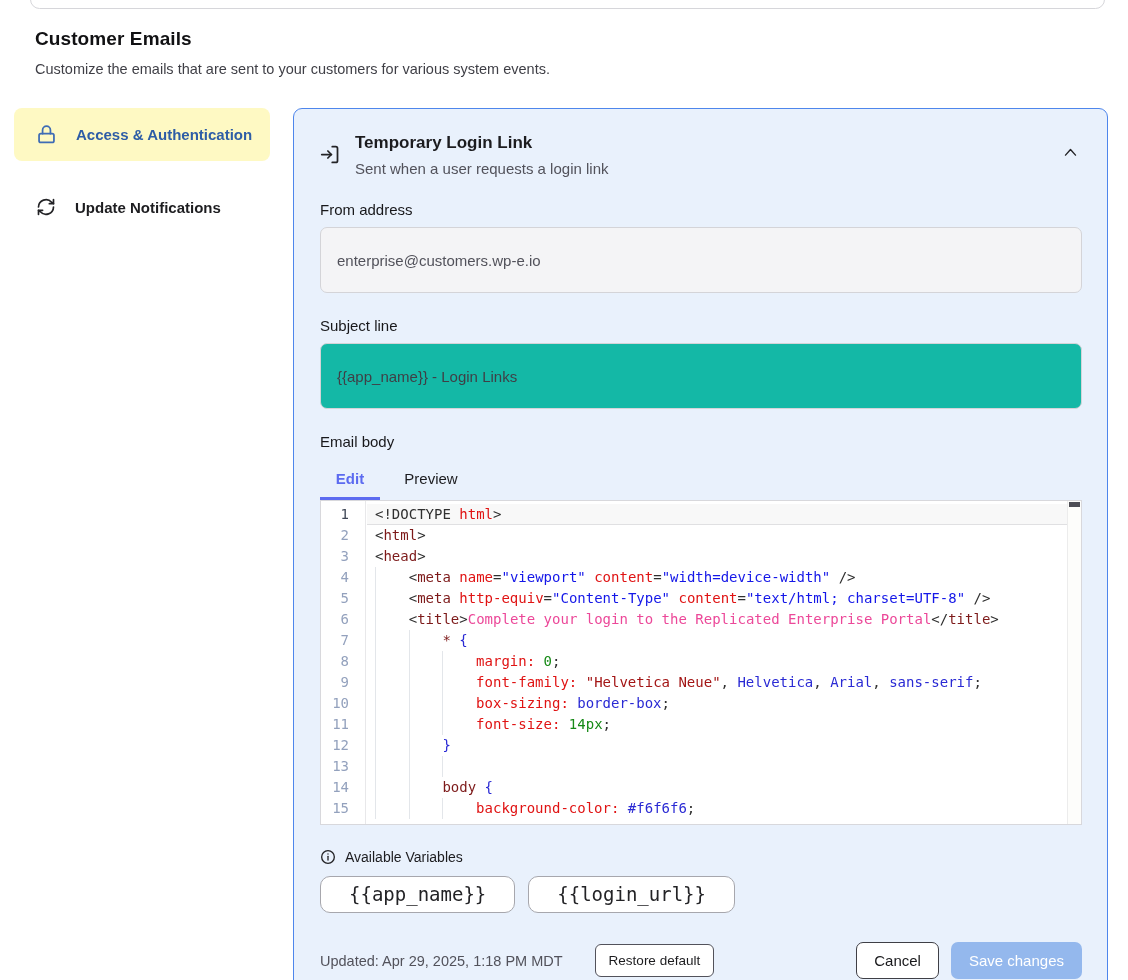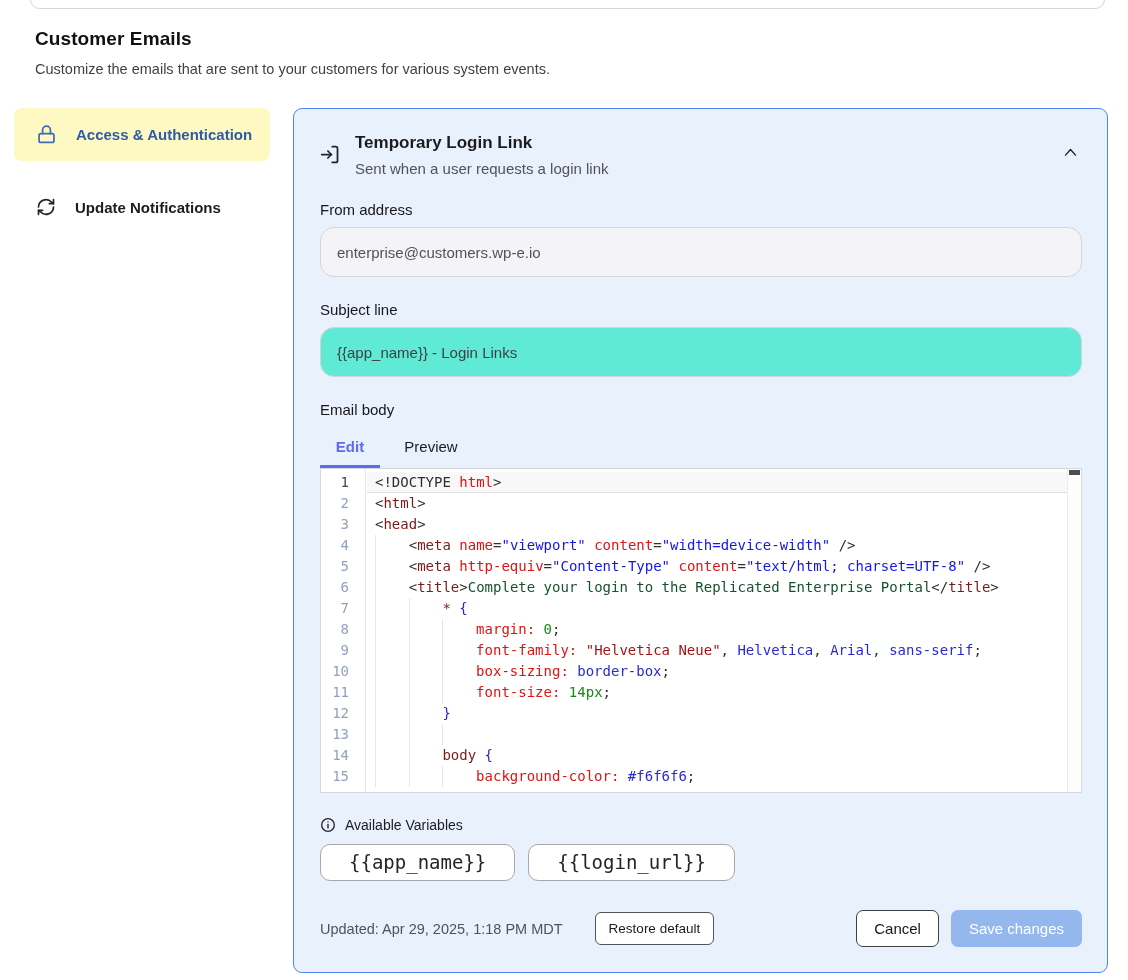--- a/index.html
+++ b/index.html
@@ -33,25 +33,25 @@
     padding:24px 25px 25px 26px;
   }
   .panel-header { display:flex; align-items:flex-start; gap:14px; }
   .panel-header .icn { margin-top:11px; display:flex; }
   .panel-title { font-size:17px; font-weight:700; color:#1c1c1f; }
   .panel-subtitle { margin-top:7px; font-size:15px; color:#52525b; }
   .collapse-btn { margin-left:auto; margin-top:10px; background:none; border:none; cursor:pointer; padding:4px; display:flex; }
 
   .field-label { margin-top:24px; font-size:15px; color:#18181b; }
   .text-input {
-    margin-top:9px; width:100%; height:50px; border:1px solid #d4d4d8; border-radius:14px;
+    margin-top:9px; width:100%; height:66px; border:1px solid #d4d4d8; border-radius:7px;
     padding:0 16px; font-size:15px; font-family:inherit; outline:none;
   }
   .input-muted { background:#f4f4f6; color:#52525b; }
-  .input-white { background:#5eead4; color:#3f3f46; }
+  .input-white { background:#14b8a6; color:#3f3f46; }
 
   
   .tabs { display:flex; margin-top:13px; }
   .tab { font-size:15px; padding:7px 0 13px; text-align:center; cursor:pointer; background:none; border:none; font-family:inherit; }
   .tab-edit { width:60px; font-weight:700; color:#5c6bf0; position:relative; }
   .tab-edit::after { content:""; position:absolute; left:0; right:0; bottom:0; height:3px; background:#5c6bf0; }
   .tab-preview { margin-left:24px; width:54px; color:#1c1c1f; }
 
   
   .editor { position:relative; height:325px; background:#ffffff; border:1px solid #d8d8dc; overflow:hidden; }
@@ -71,21 +71,21 @@
   .crow.active { background:#f8f8f8; box-shadow:inset 0 -1px 0 #e0e0e2; }
   .ind { display:inline-block; width:4ch; height:21px; border-left:1px solid #e3e6ea; vertical-align:top; }
   .tok-pln { color:#2f2f2f; }
   .tok-tag { color:#7d1a1a; }
   .tok-attr { color:#e01313; }
   .tok-str { color:#1417e8; }
   .tok-cstr { color:#a31515; }
   .tok-val { color:#2a2ad4; }
   .tok-num { color:#168a16; }
   .tok-brc { color:#2a2ad4; }
-  .tok-txt { color:#14532d; }
+  .tok-txt { color:#ec4899; }
   .vscroll { position:absolute; top:0; right:0; bottom:0; width:14px; border-left:1px solid #ececec; background:#fdfdfb; }
   .vthumb { position:absolute; top:1px; left:1px; right:1px; height:5px; background:#4d4d55; }
 
   
   .vars-row { display:flex; align-items:center; gap:9px; margin-top:24px; }
   .vars-label { font-size:14px; color:#1c1c1f; }
   .chips { display:flex; gap:13px; margin-top:11px; }
   .chip {
     background:#fff; border:1px solid #a7a7ad; border-radius:10px; padding:6px 28px 7px;
     font-family:"DejaVu Sans Mono","Liberation Mono",monospace; font-size:19px; color:#232326; cursor:pointer;

